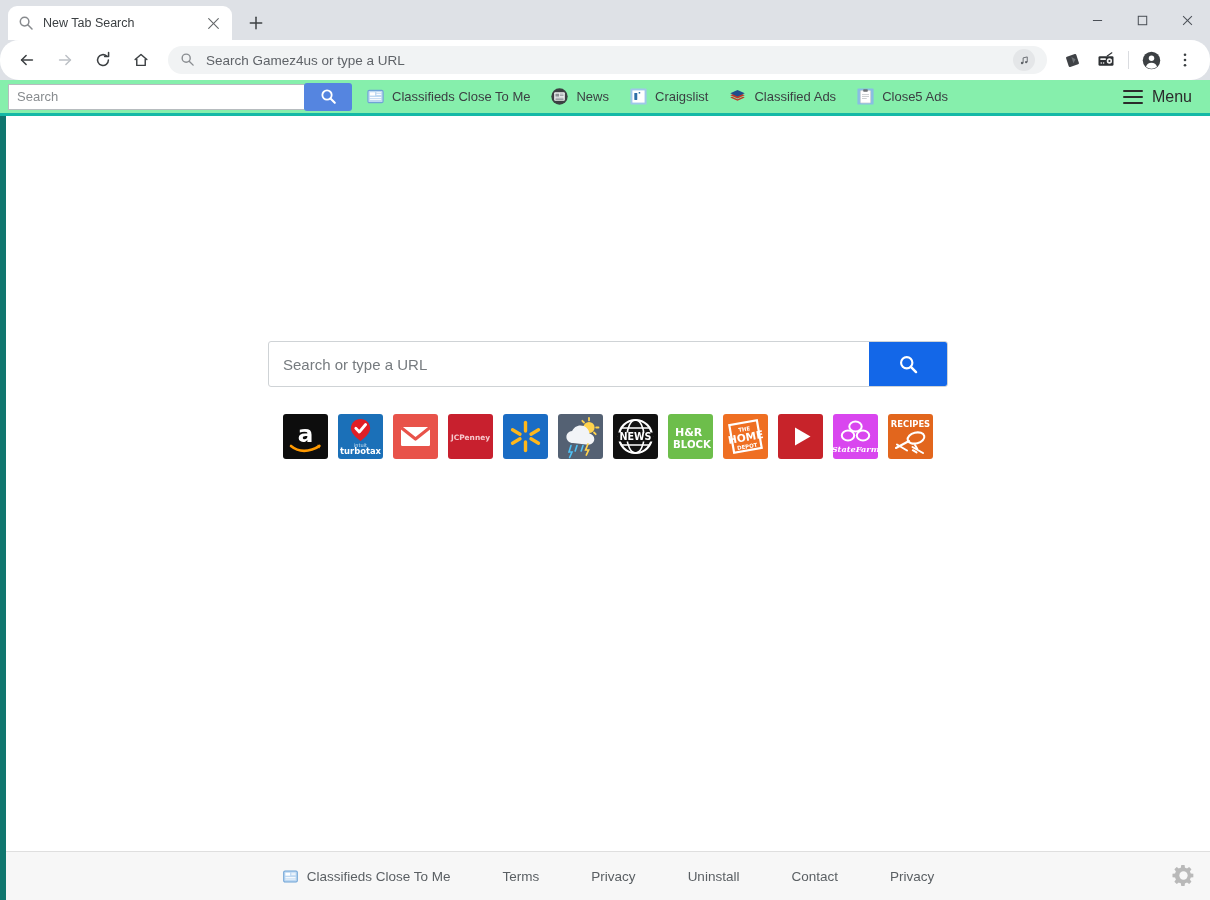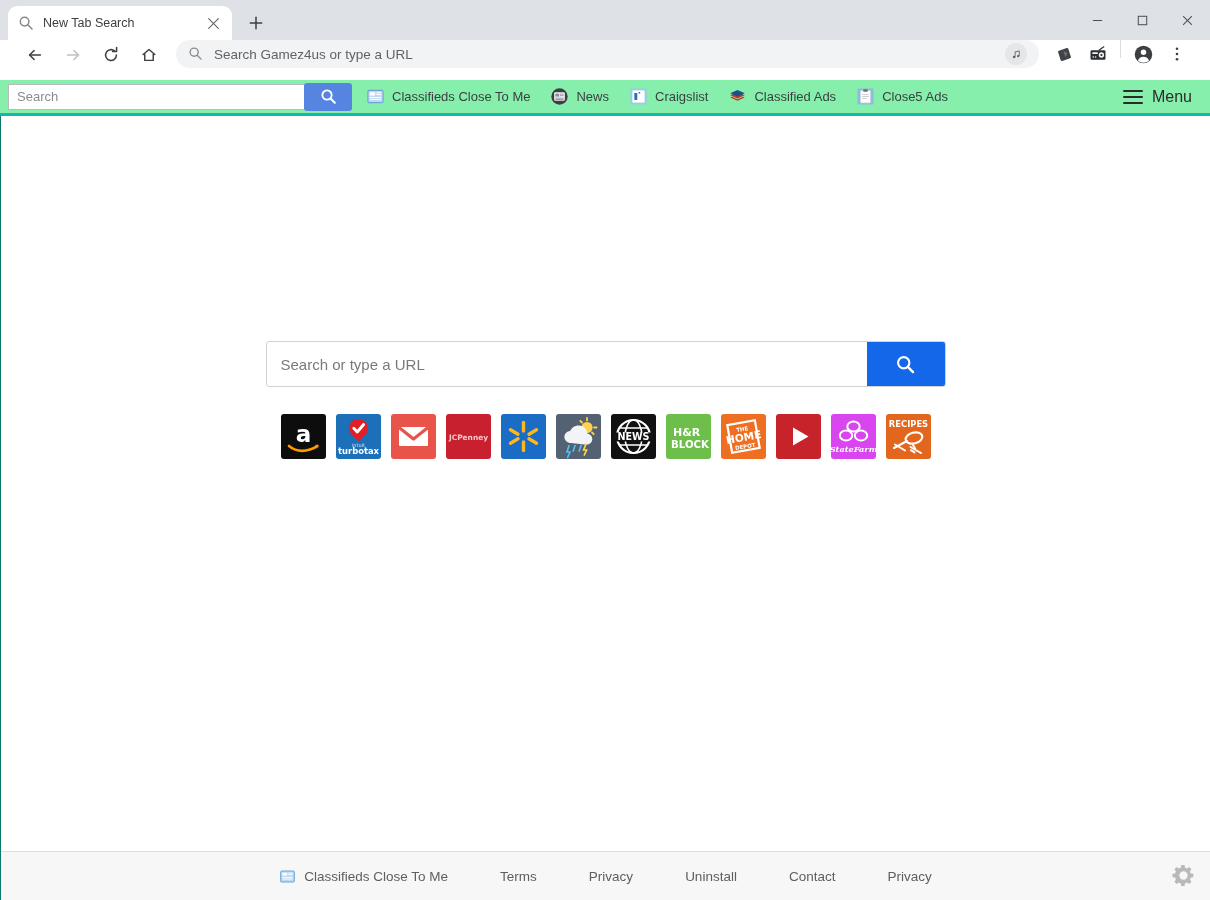--- a/index.html
+++ b/index.html
@@ -43,21 +43,21 @@
     display: flex; align-items: center;
   }
   .winbtn {
     width: 45px; height: 40px; display: flex;
     align-items: center; justify-content: center;
   }
 
   
   .omnirow {
     height: 40px; background: #ffffff; flex: 0 0 40px;
-    display: flex; padding: 0 16px;
+    display: flex; align-items: center; padding: 0 8px; border-radius: 19px;
   }
   .navbtn {
     width: 30px; height: 30px; margin: 0 4px;
     display: flex; align-items: center; justify-content: center;
     border-radius: 50%;
   }
   .omnibox {
     flex: 1; height: 28px; background: #f1f3f4;
     border-radius: 14px; display: flex; align-items: center;
     padding: 0 12px; margin: 0 8px;
@@ -100,21 +100,21 @@
     margin-left: auto; margin-right: 10px;
     display: flex; align-items: center; font-size: 16px; color: #2b2b2b;
   }
   .ext-menu .burger { display: inline-flex; flex-direction: column; justify-content: space-between; width: 20px; height: 14px; margin-right: 9px; }
   .ext-menu .burger i { display: block; height: 2px; background: #2b2b2b; border-radius: 1px; }
 
   
   .page {
     flex: 1; background: #ffffff; position: relative;
     display: flex; flex-direction: column; align-items: center;
-    border-left: 1px solid #0f766e;
+    border-left: 6px solid #0f766e;
     overflow: hidden;
   }
 
   .search-area { margin-top: 225px; display: flex; flex-direction: column; align-items: center; }
   .big-search {
     width: 680px; height: 46px; display: flex;
     border: 1px solid #cfd3d6; border-radius: 3px;
     background: #ffffff; overflow: hidden;
   }
   .big-search-input {

